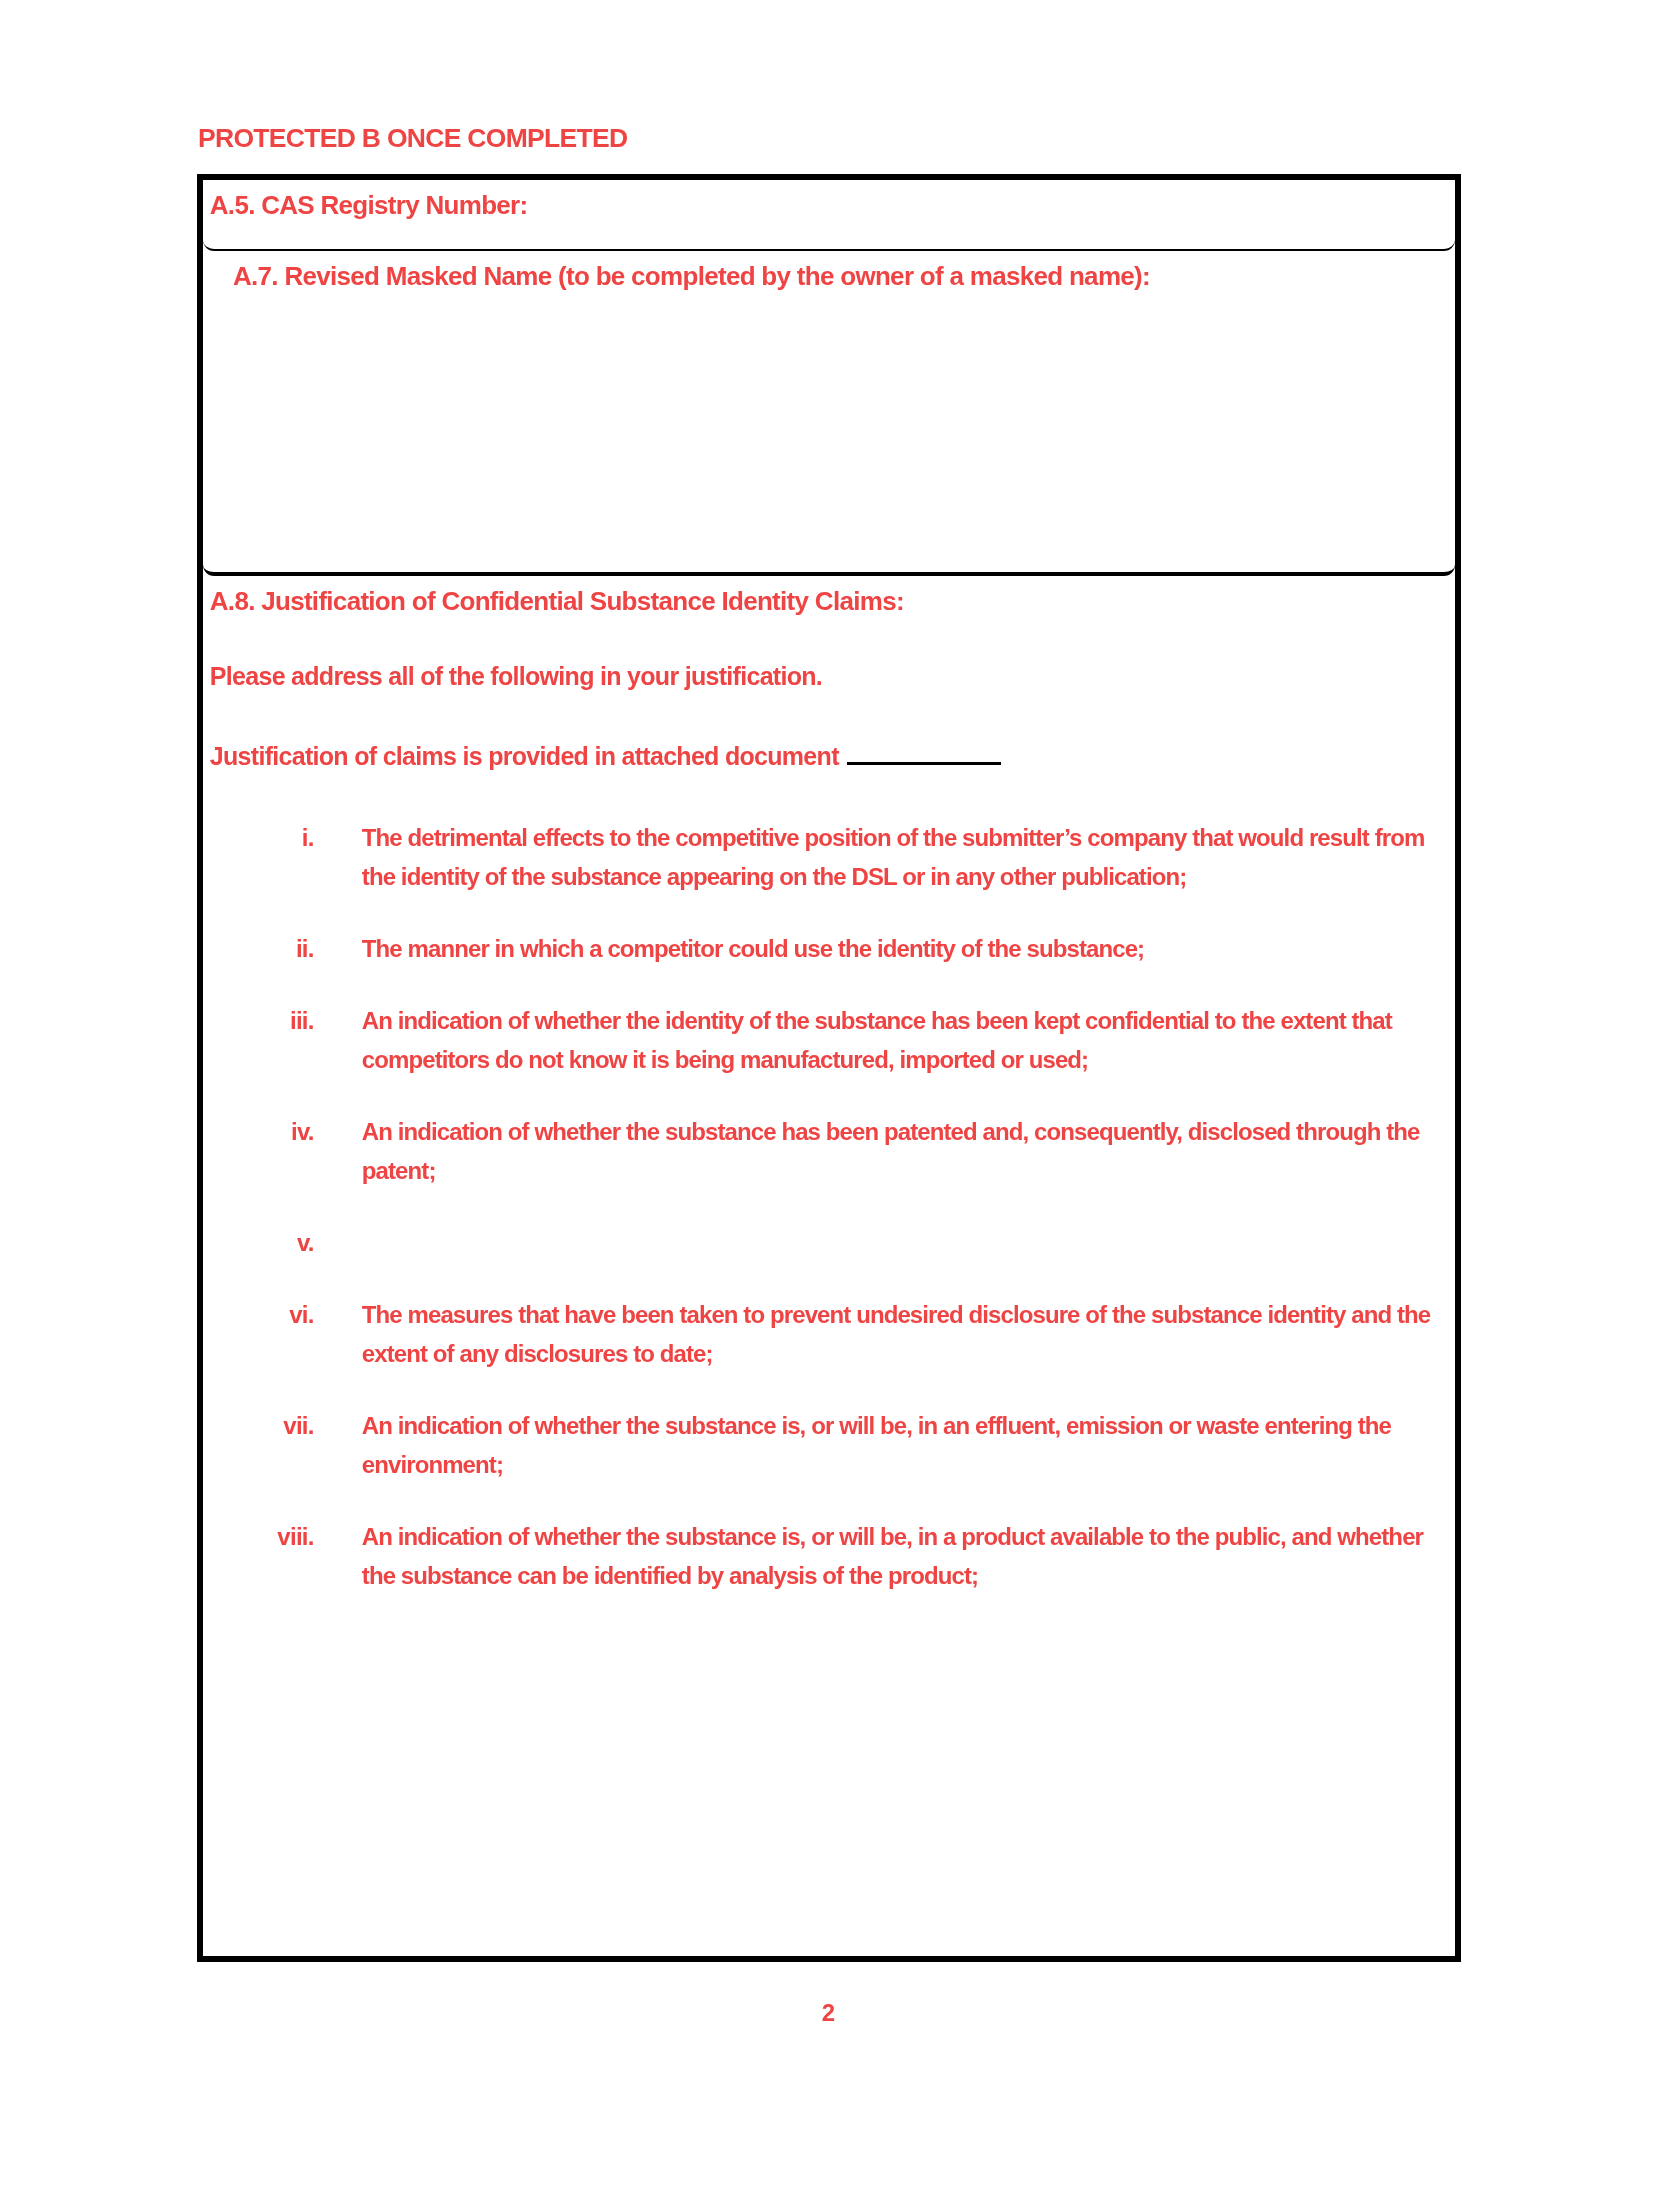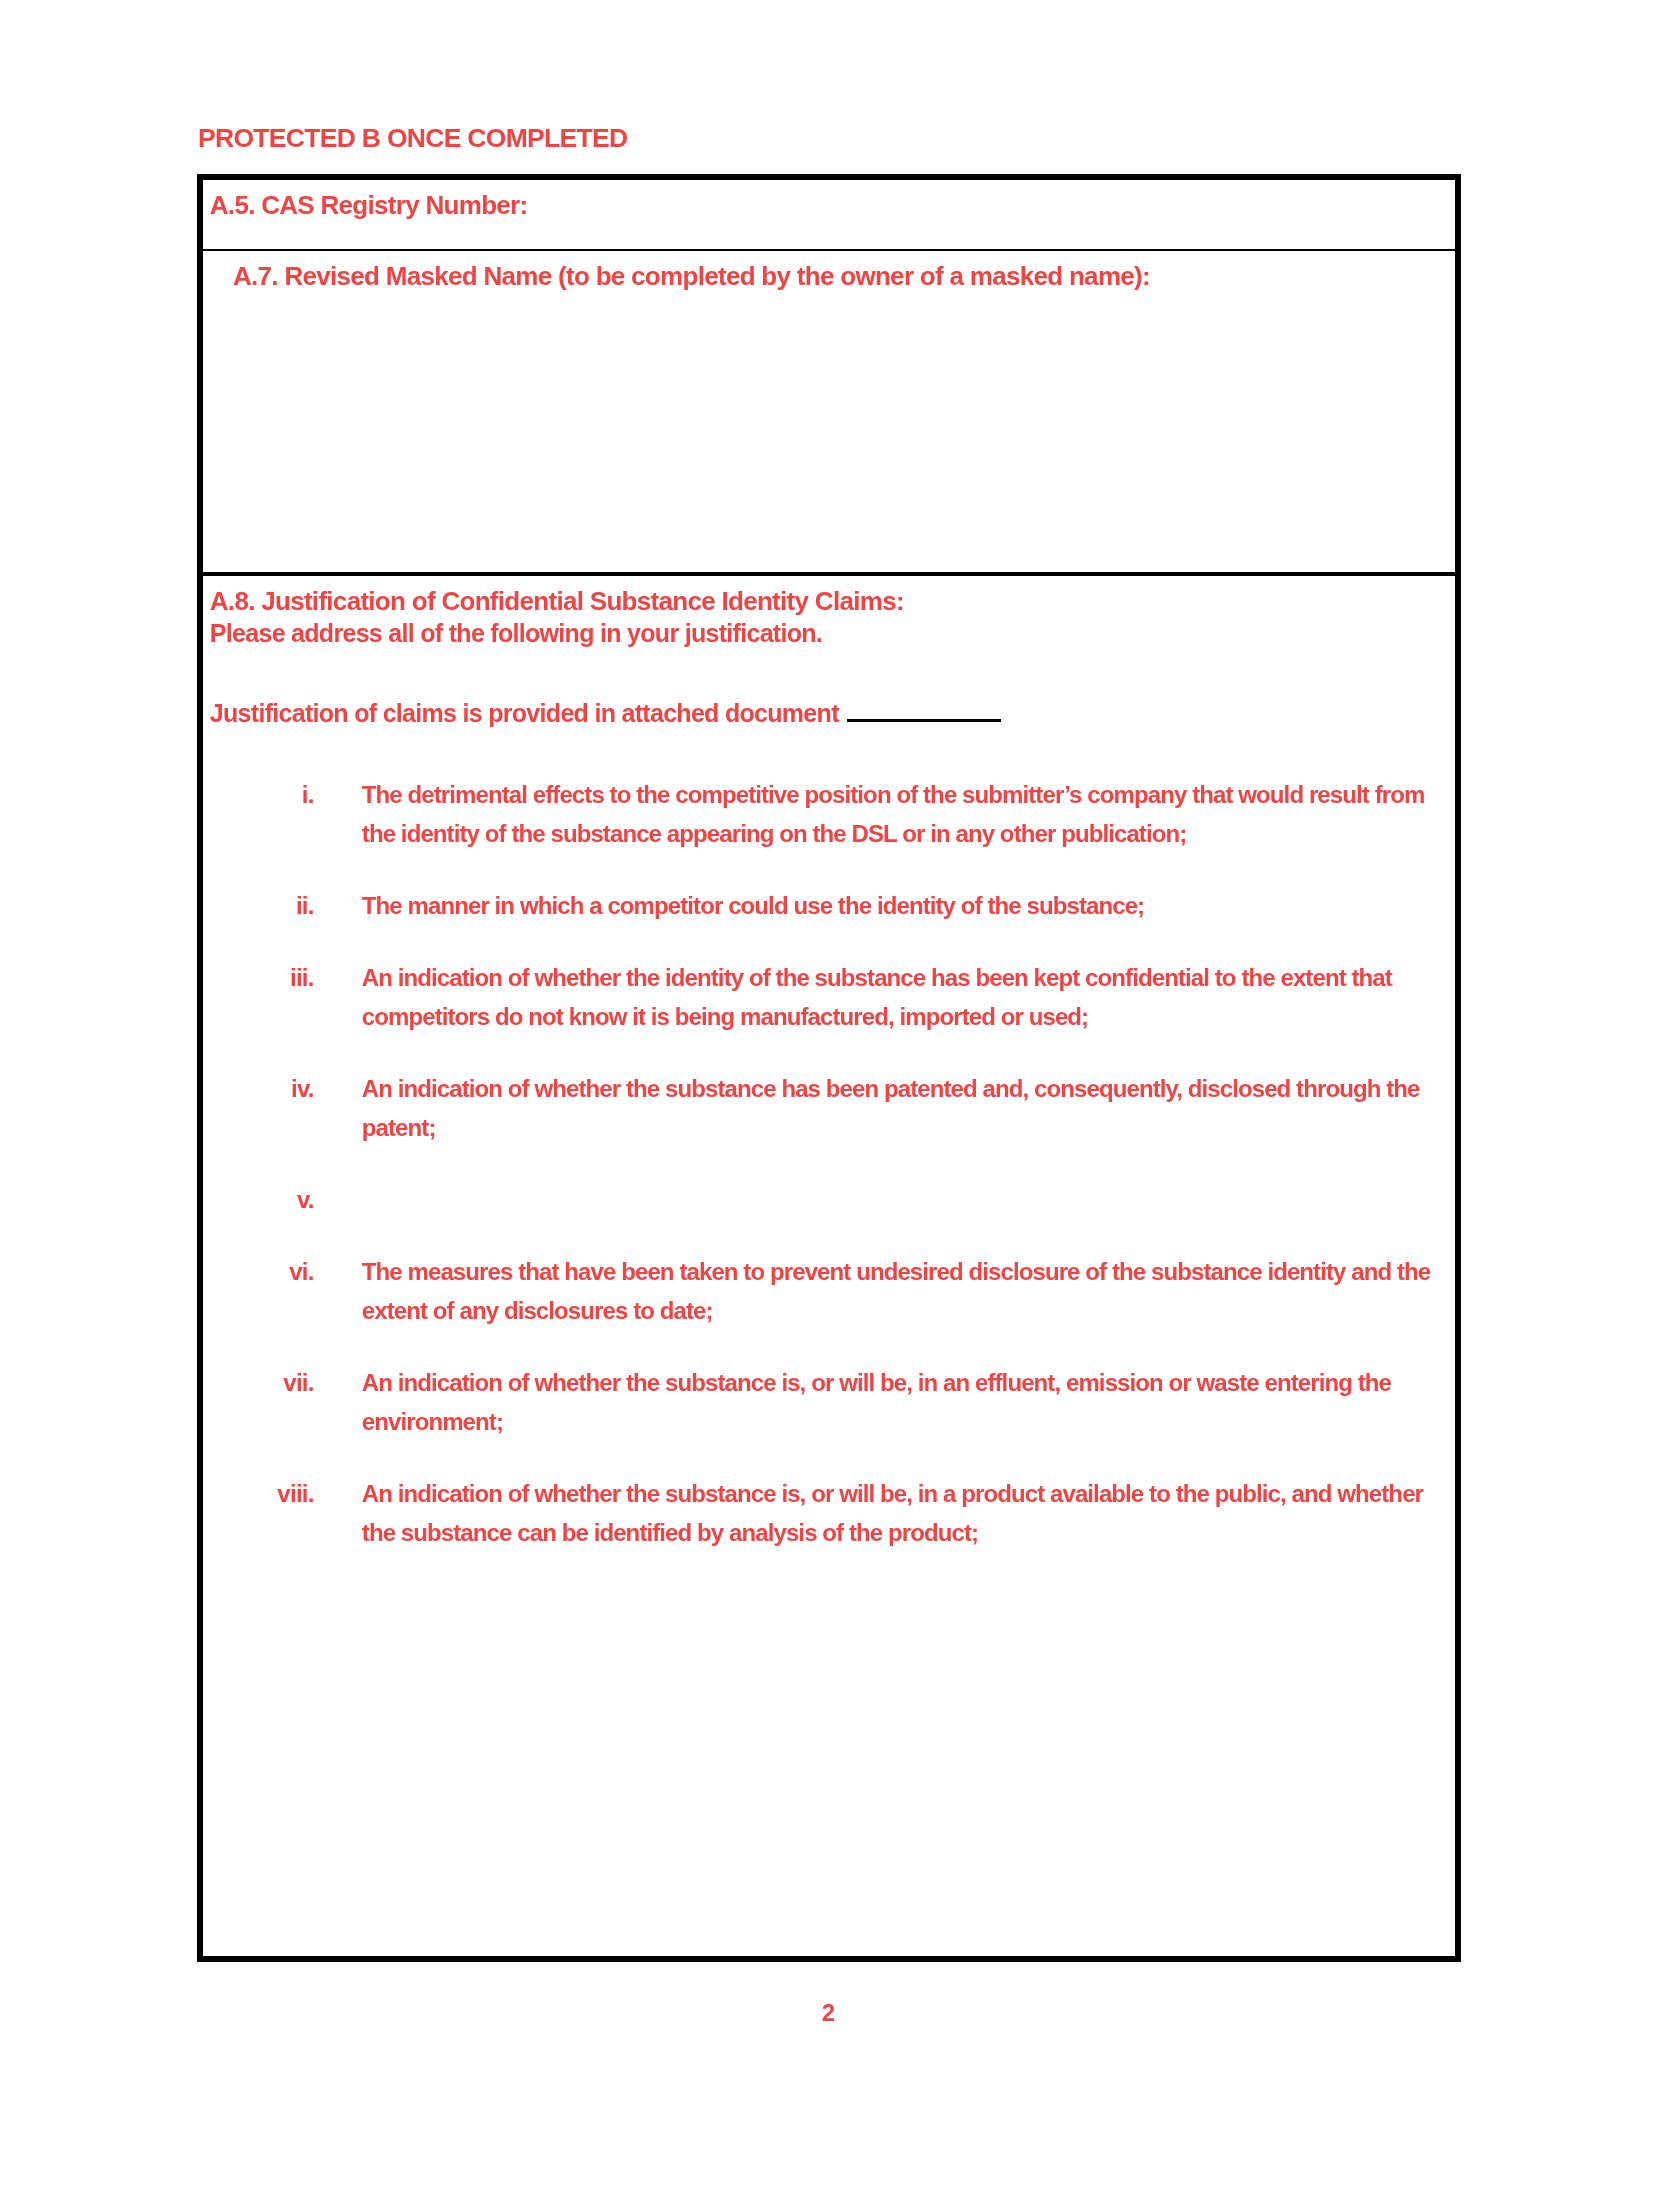--- a/index.html
+++ b/index.html
@@ -21,20 +21,21 @@
     position:absolute; left:197px; top:174px;
     width:1264px; height:1788px;
     border:6px solid #000000;
     box-sizing:border-box;
     background:#ffffff;
   }
   .sec {
     box-sizing:border-box;
     position:relative;
     padding:10.3px 8.6px 0 6.8px;
+    border-radius:11px;
   }
   .sec-a5 { height:71px;  border-bottom:2.6px solid #000; }
   .sec-a6 { height:329px; border-bottom:6px solid #000; }
   .sec-a7 { height:325px; border-bottom:4.3px solid #000;padding-left:30px; }
   .sec-a8 { height:1051px; }
   .sec-title {
     font-size:26px; line-height:31px; letter-spacing:-0.7px;
     white-space:nowrap;
   }
   .fill-area { position:absolute; left:6.8px; right:8.6px; top:51px; bottom:5.1px; }
@@ -50,21 +51,21 @@
     width:12px; height:12px;
     border:2.6px solid #000;
     background:#fff;
     display:inline-block;
   }
   .pos-box1 { left:897px; }
   .pos-box2 { left:1040px; }
 
   
   .a8-line { font-size:25px; line-height:32px; letter-spacing:-0.7px; }
-  .a8-intro { }
+  .a8-intro { margin-top:43px; }
   .a8-attach { margin-top:48px; }
   .blank-line {
     display:inline-block;
     width:154px; height:3.4px;
     border-bottom:3.4px solid #000;
     margin-left:8.6px;
     vertical-align:baseline;
   }
   .a8-list { margin-top:46px; }
   .item { display:flex; margin-bottom:33px; }

